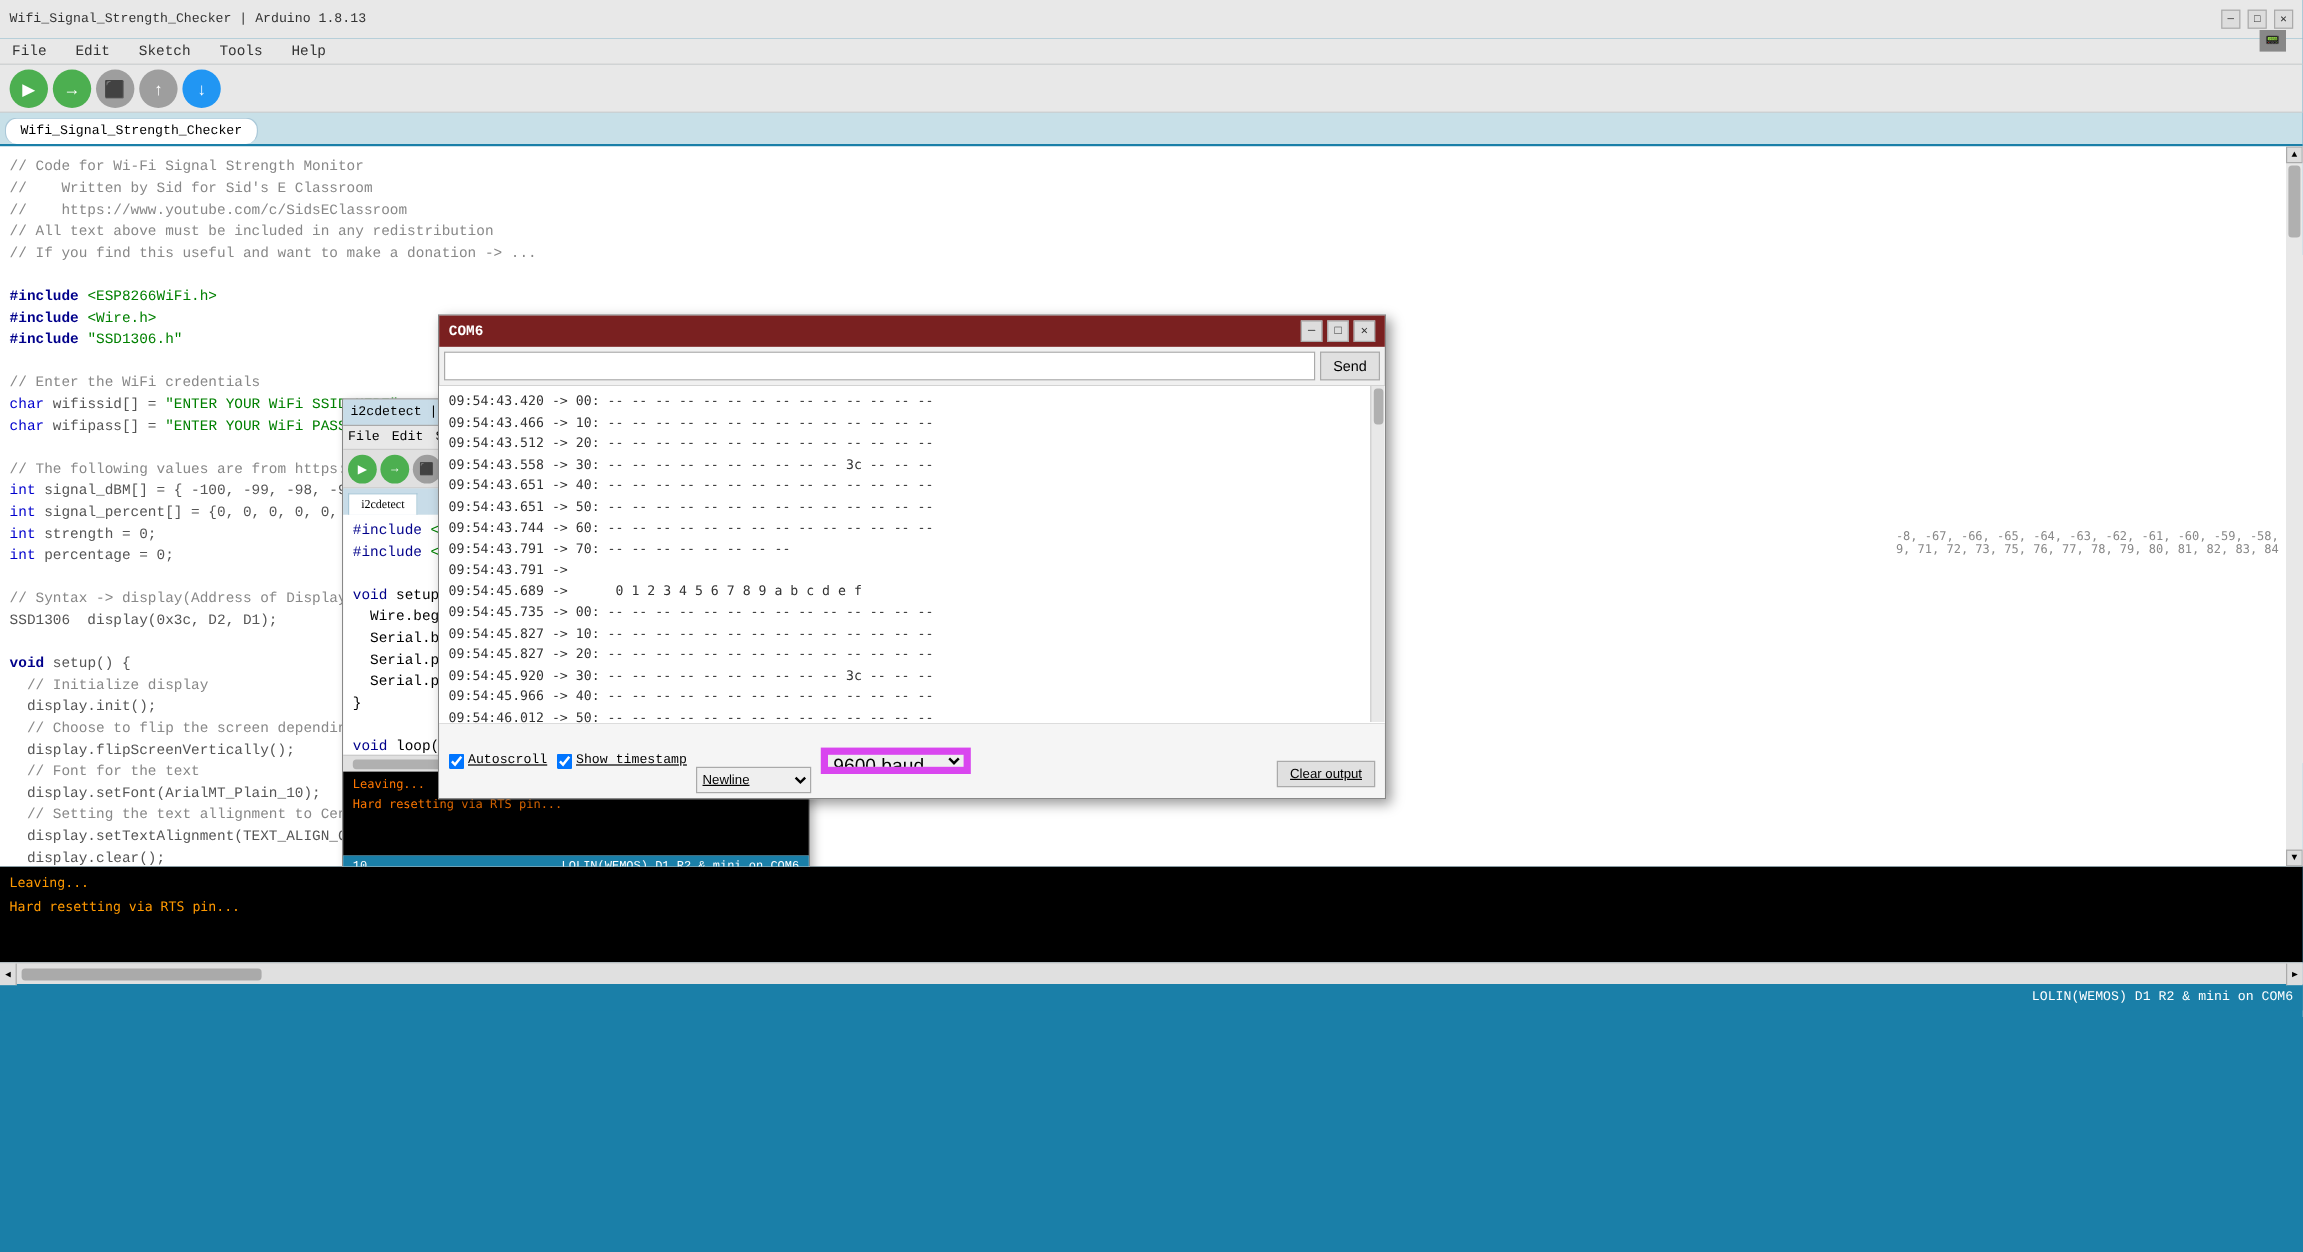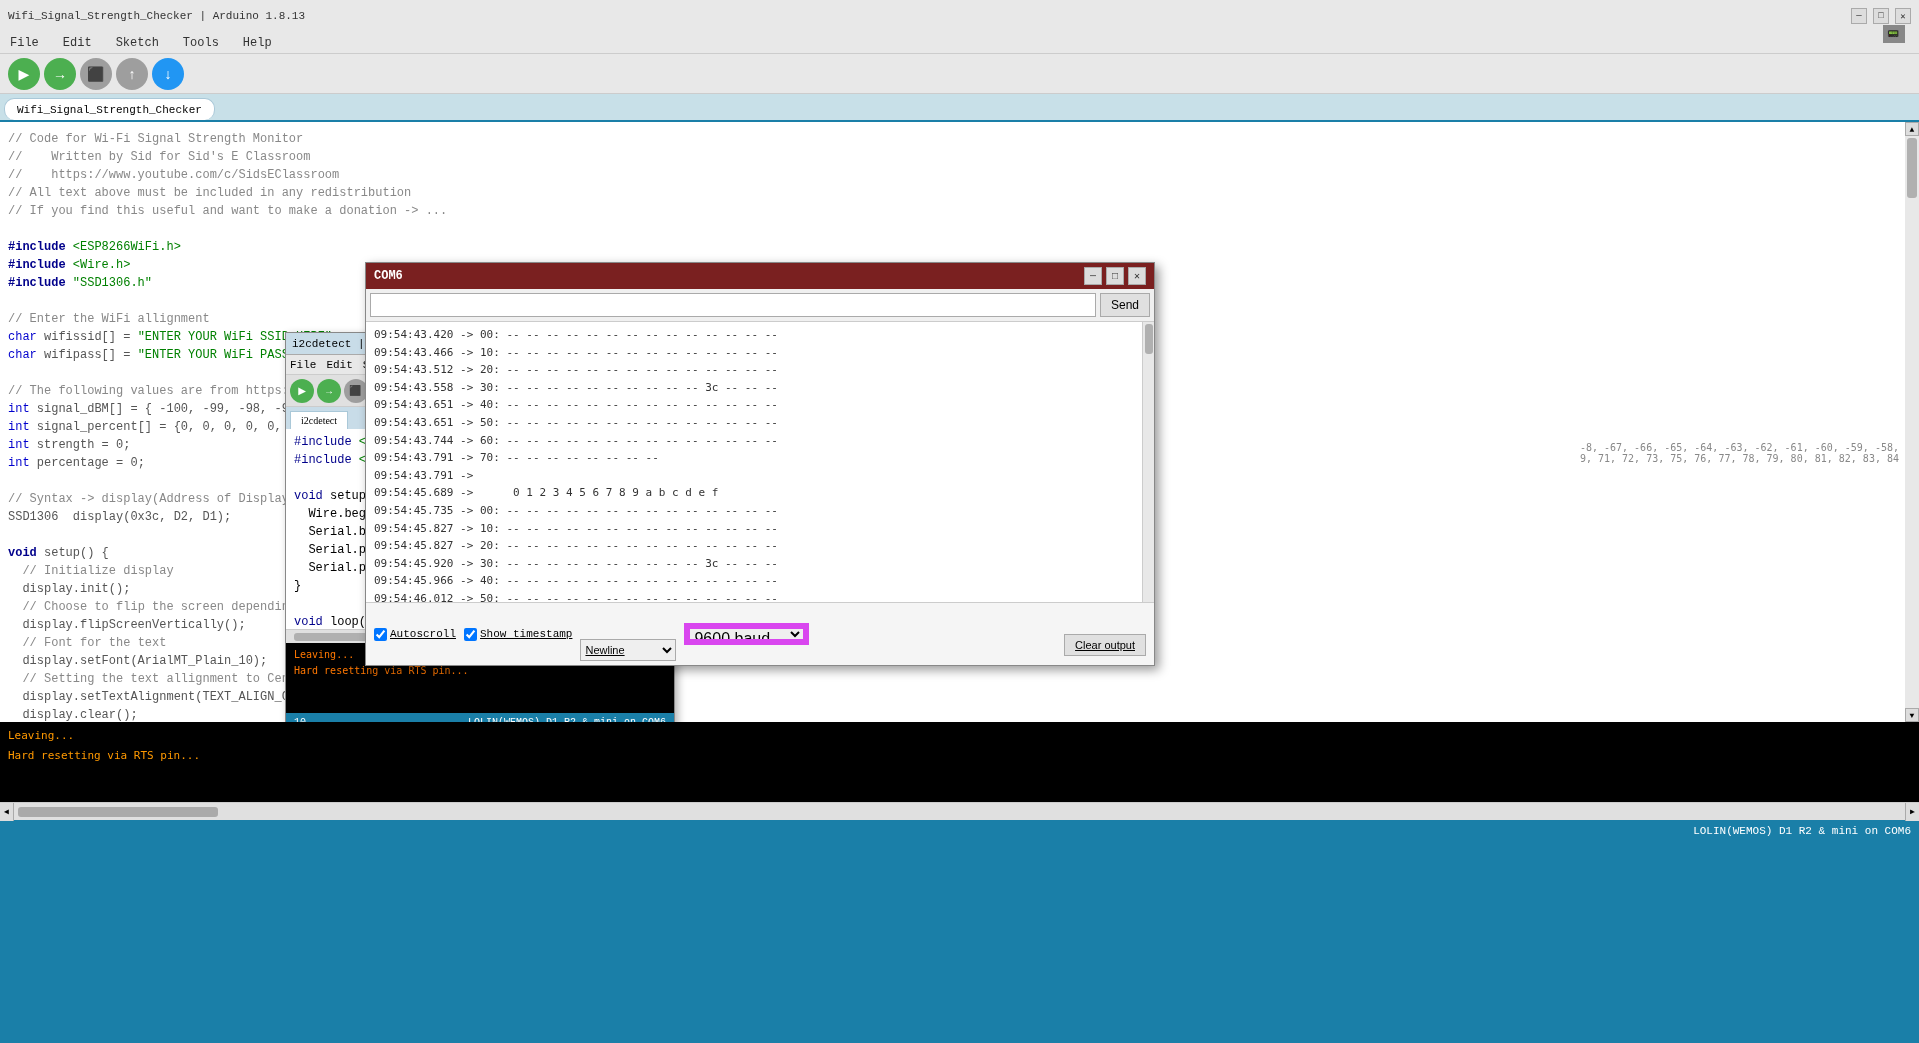--- a/index.html
+++ b/index.html
@@ -390,21 +390,21 @@
     <pre style="color:#555; font-size:12px;"><span class="code-comment">// Code for Wi-Fi Signal Strength Monitor</span>
 <span class="code-comment">//    Written by Sid for Sid's E Classroom</span>
 <span class="code-comment">//    https://www.youtube.com/c/SidsEClassroom</span>
 <span class="code-comment">// All text above must be included in any redistribution</span>
 <span class="code-comment">// If you find this useful and want to make a donation -&gt; ...</span>
 
 <span class="code-keyword">#include</span> <span class="code-string">&lt;ESP8266WiFi.h&gt;</span>
 <span class="code-keyword">#include</span> <span class="code-string">&lt;Wire.h&gt;</span>
 <span class="code-keyword">#include</span> <span class="code-string">"SSD1306.h"</span>
 
-<span class="code-comment">// Enter the WiFi allignment</span>
+<span class="code-comment">// Enter the WiFi credentials</span>
 <span class="code-type">char</span> wifissid[] = <span class="code-string">"ENTER YOUR WiFi SSID HERE"</span>
 <span class="code-type">char</span> wifipass[] = <span class="code-string">"ENTER YOUR WiFi PASSWORD H..."</span>
 
 <span class="code-comment">// The following values are from https://www...</span>
 <span class="code-type">int</span> signal_dBM[] = { -100, -99, -98, -97, -96...
 <span class="code-type">int</span> signal_percent[] = {0, 0, 0, 0, 0, 0, 0, 4...
 <span class="code-type">int</span> strength = 0;
 <span class="code-type">int</span> percentage = 0;
 
 <span class="code-comment">// Syntax -&gt; display(Address of Display, SDA...</span>

